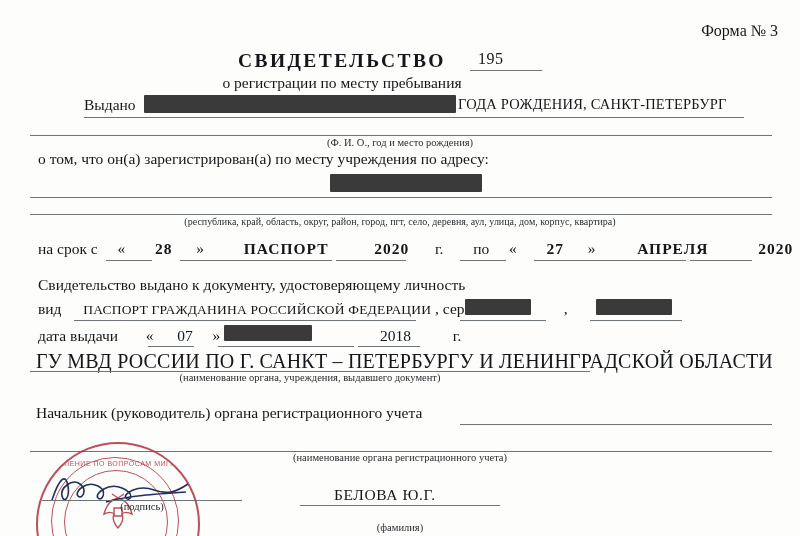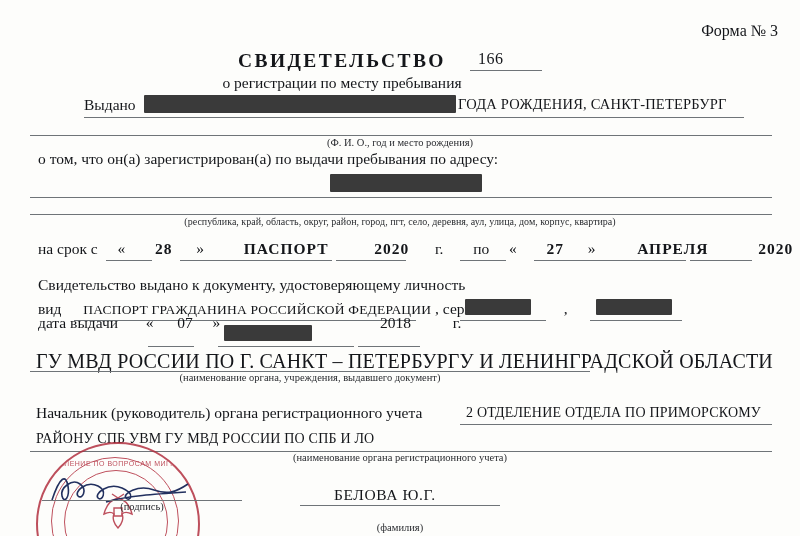--- a/index.html
+++ b/index.html
@@ -94,21 +94,21 @@
   
   .doc-line1 { top: 276px; left: 38px; font-size: 15.5px; }
   .doc-line2 { top: 300px; left: 38px; font-size: 15.5px; }
   .doc-vid-text { font-size: 13.5px; letter-spacing: 0.2px; }
   .serial-redact { top: 299px; left: 465px; width: 66px; height: 16px; }
   .num-redact { top: 299px; left: 596px; width: 76px; height: 16px; }
   .rule-vid { top: 320px; left: 74px; width: 342px; }
   .rule-serial { top: 320px; left: 460px; width: 86px; }
   .rule-num { top: 320px; left: 590px; width: 92px; }
 
-  .doc-line3 { top: 314px; left: 38px; font-size: 15.5px; }
+  .doc-line3 { top: 327px; left: 38px; font-size: 15.5px; }
   .date-redact { top: 325px; left: 224px; width: 88px; height: 16px; }
   .rule-date-d { top: 346px; left: 148px; width: 46px; }
   .rule-date-m { top: 346px; left: 218px; width: 136px; }
   .rule-date-y { top: 346px; left: 358px; width: 62px; }
 
   .organ { top: 350px; left: 36px; font-size: 20px; letter-spacing: 0.2px; }
   .rule-organ { top: 371px; left: 30px; width: 560px; }
   .cap-organ { top: 372px; left: 30px; width: 560px; }
 
   
@@ -175,35 +175,35 @@
 </head>
 <body>
 
 <div class="page">
 
   <div class="abs form-no">Форма № 3</div>
 
   <div class="abs title">
     <span class="title-inner">СВИДЕТЕЛЬСТВО</span>
   </div>
-  <div class="abs doc-number">166</div>
+  <div class="abs doc-number">195</div>
   <div class="rule doc-number-rule"></div>
 
   <div class="abs subtitle">
     <span class="subtitle-inner">о регистрации по месту пребывания</span>
   </div>
 
   <div class="abs issued-label">Выдано</div>
   <div class="abs redact issued-redact"></div>
   <div class="abs issued-text">ГОДА РОЖДЕНИЯ, САНКТ-ПЕТЕРБУРГ</div>
   <div class="rule rule-issued"></div>
   <div class="rule rule-fio2"></div>
   <div class="abs caption cap-fio">(Ф. И. О., год и место рождения)</div>
 
-  <div class="abs about">о том, что он(а) зарегистрирован(а) по выдачи пребывания по адресу:</div>
+  <div class="abs about">о том, что он(а) зарегистрирован(а) по месту учреждения по адресу:</div>
   <div class="abs redact addr-redact"></div>
   <div class="rule rule-addr1"></div>
   <div class="rule rule-addr2"></div>
   <div class="abs caption cap-addr">(республика, край, область, округ, район, город, пгт, село, деревня, аул, улица, дом, корпус, квартира)</div>
 
   <div class="abs term">
     <span>на срок с</span>
     <span style="display:inline-block;width:12px"></span>
     <span>«</span>
     <span style="display:inline-block;width:22px"></span>
@@ -272,23 +272,21 @@
   <div class="abs redact date-redact"></div>
   <div class="rule rule-date-d"></div>
   <div class="rule rule-date-m"></div>
   <div class="rule rule-date-y"></div>
 
   <div class="abs organ">ГУ  МВД  РОССИИ  ПО  Г. САНКТ – ПЕТЕРБУРГУ  И  ЛЕНИНГРАДСКОЙ ОБЛАСТИ</div>
   <div class="rule rule-organ"></div>
   <div class="abs caption cap-organ">(наименование органа, учреждения, выдавшего документ)</div>
 
   <div class="abs chief-l1">Начальник (руководитель) органа регистрационного учета</div>
-  <div class="abs chief-r1">2 ОТДЕЛЕНИЕ ОТДЕЛА  ПО ПРИМОРСКОМУ</div>
   <div class="rule rule-chief1"></div>
-  <div class="abs chief-l2">РАЙОНУ СПБ УВМ  ГУ  МВД  РОССИИ  ПО СПБ  И  ЛО</div>
   <div class="rule rule-chief2"></div>
   <div class="abs caption cap-chief">(наименование органа регистрационного учета)</div>
 
   <div class="abs stamp">
     <div class="stamp-inner"></div>
     <div class="stamp-inner2"></div>
     <div class="stamp-top-text">УПРАВЛЕНИЕ ПО ВОПРОСАМ МИГРАЦИИ</div>
 
     <svg class="stamp-eagle" viewBox="0 0 48 48">
       <g fill="none" stroke="#b02a3a" stroke-width="1.4">

